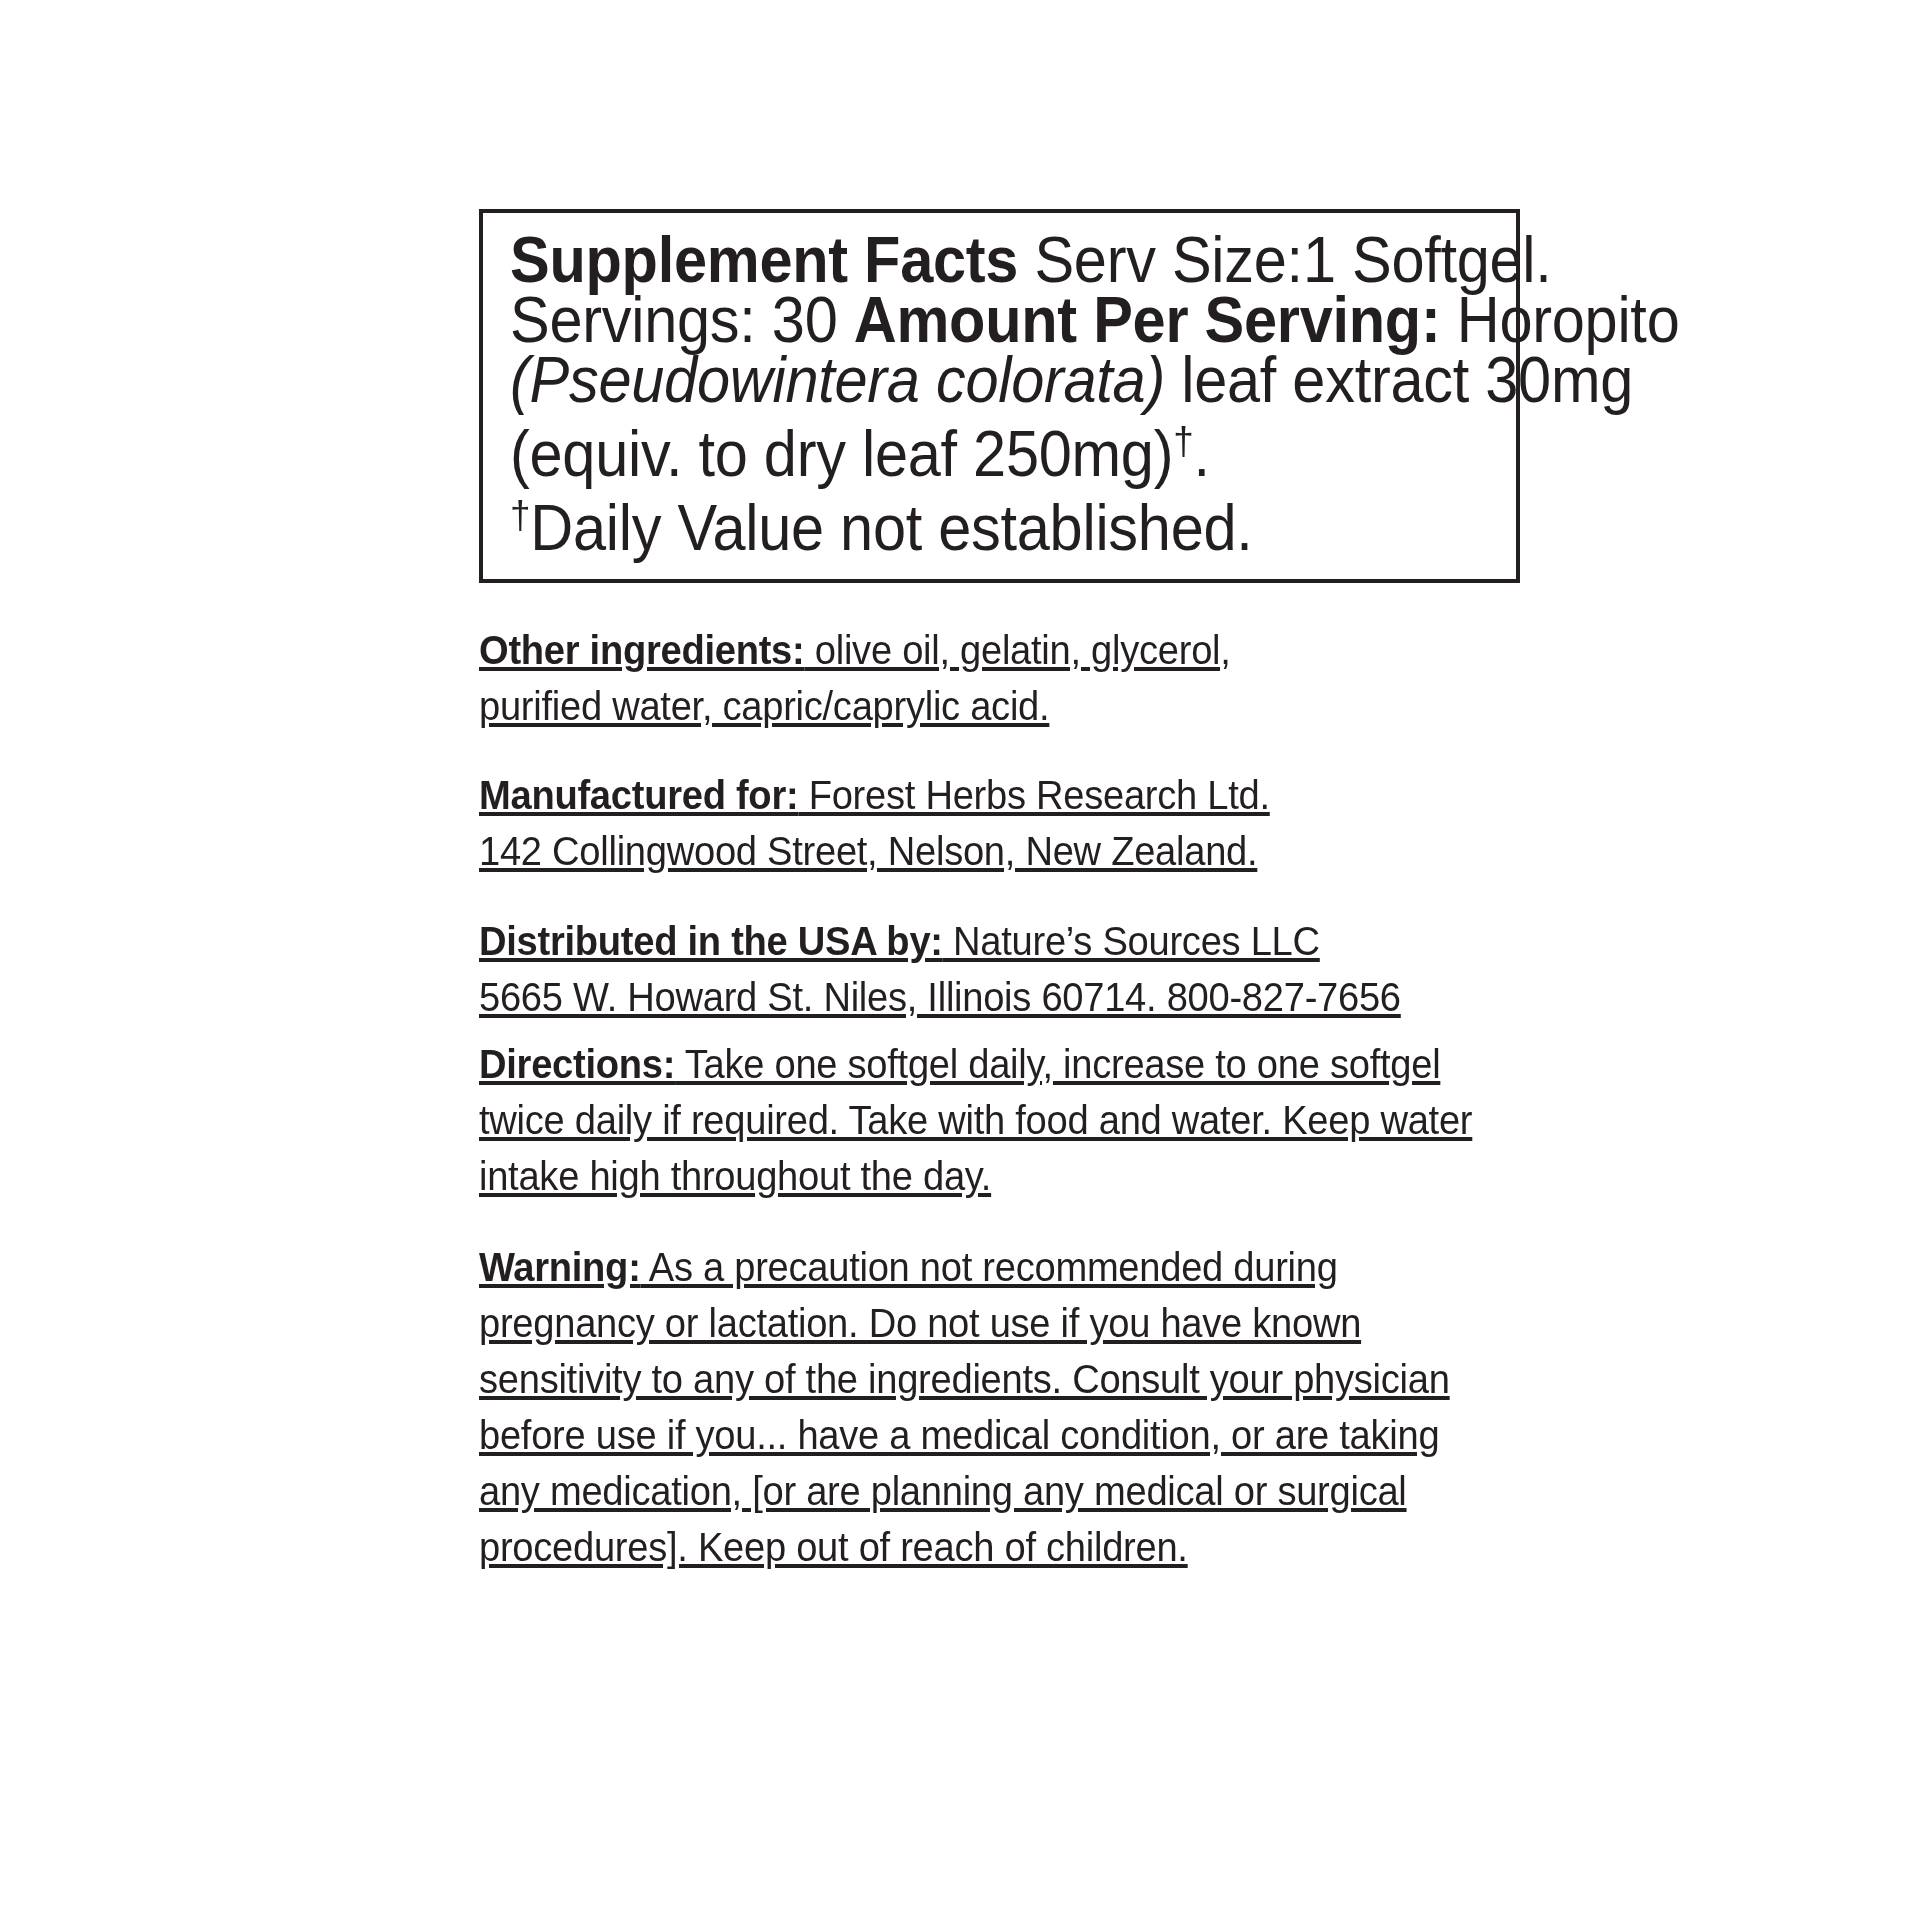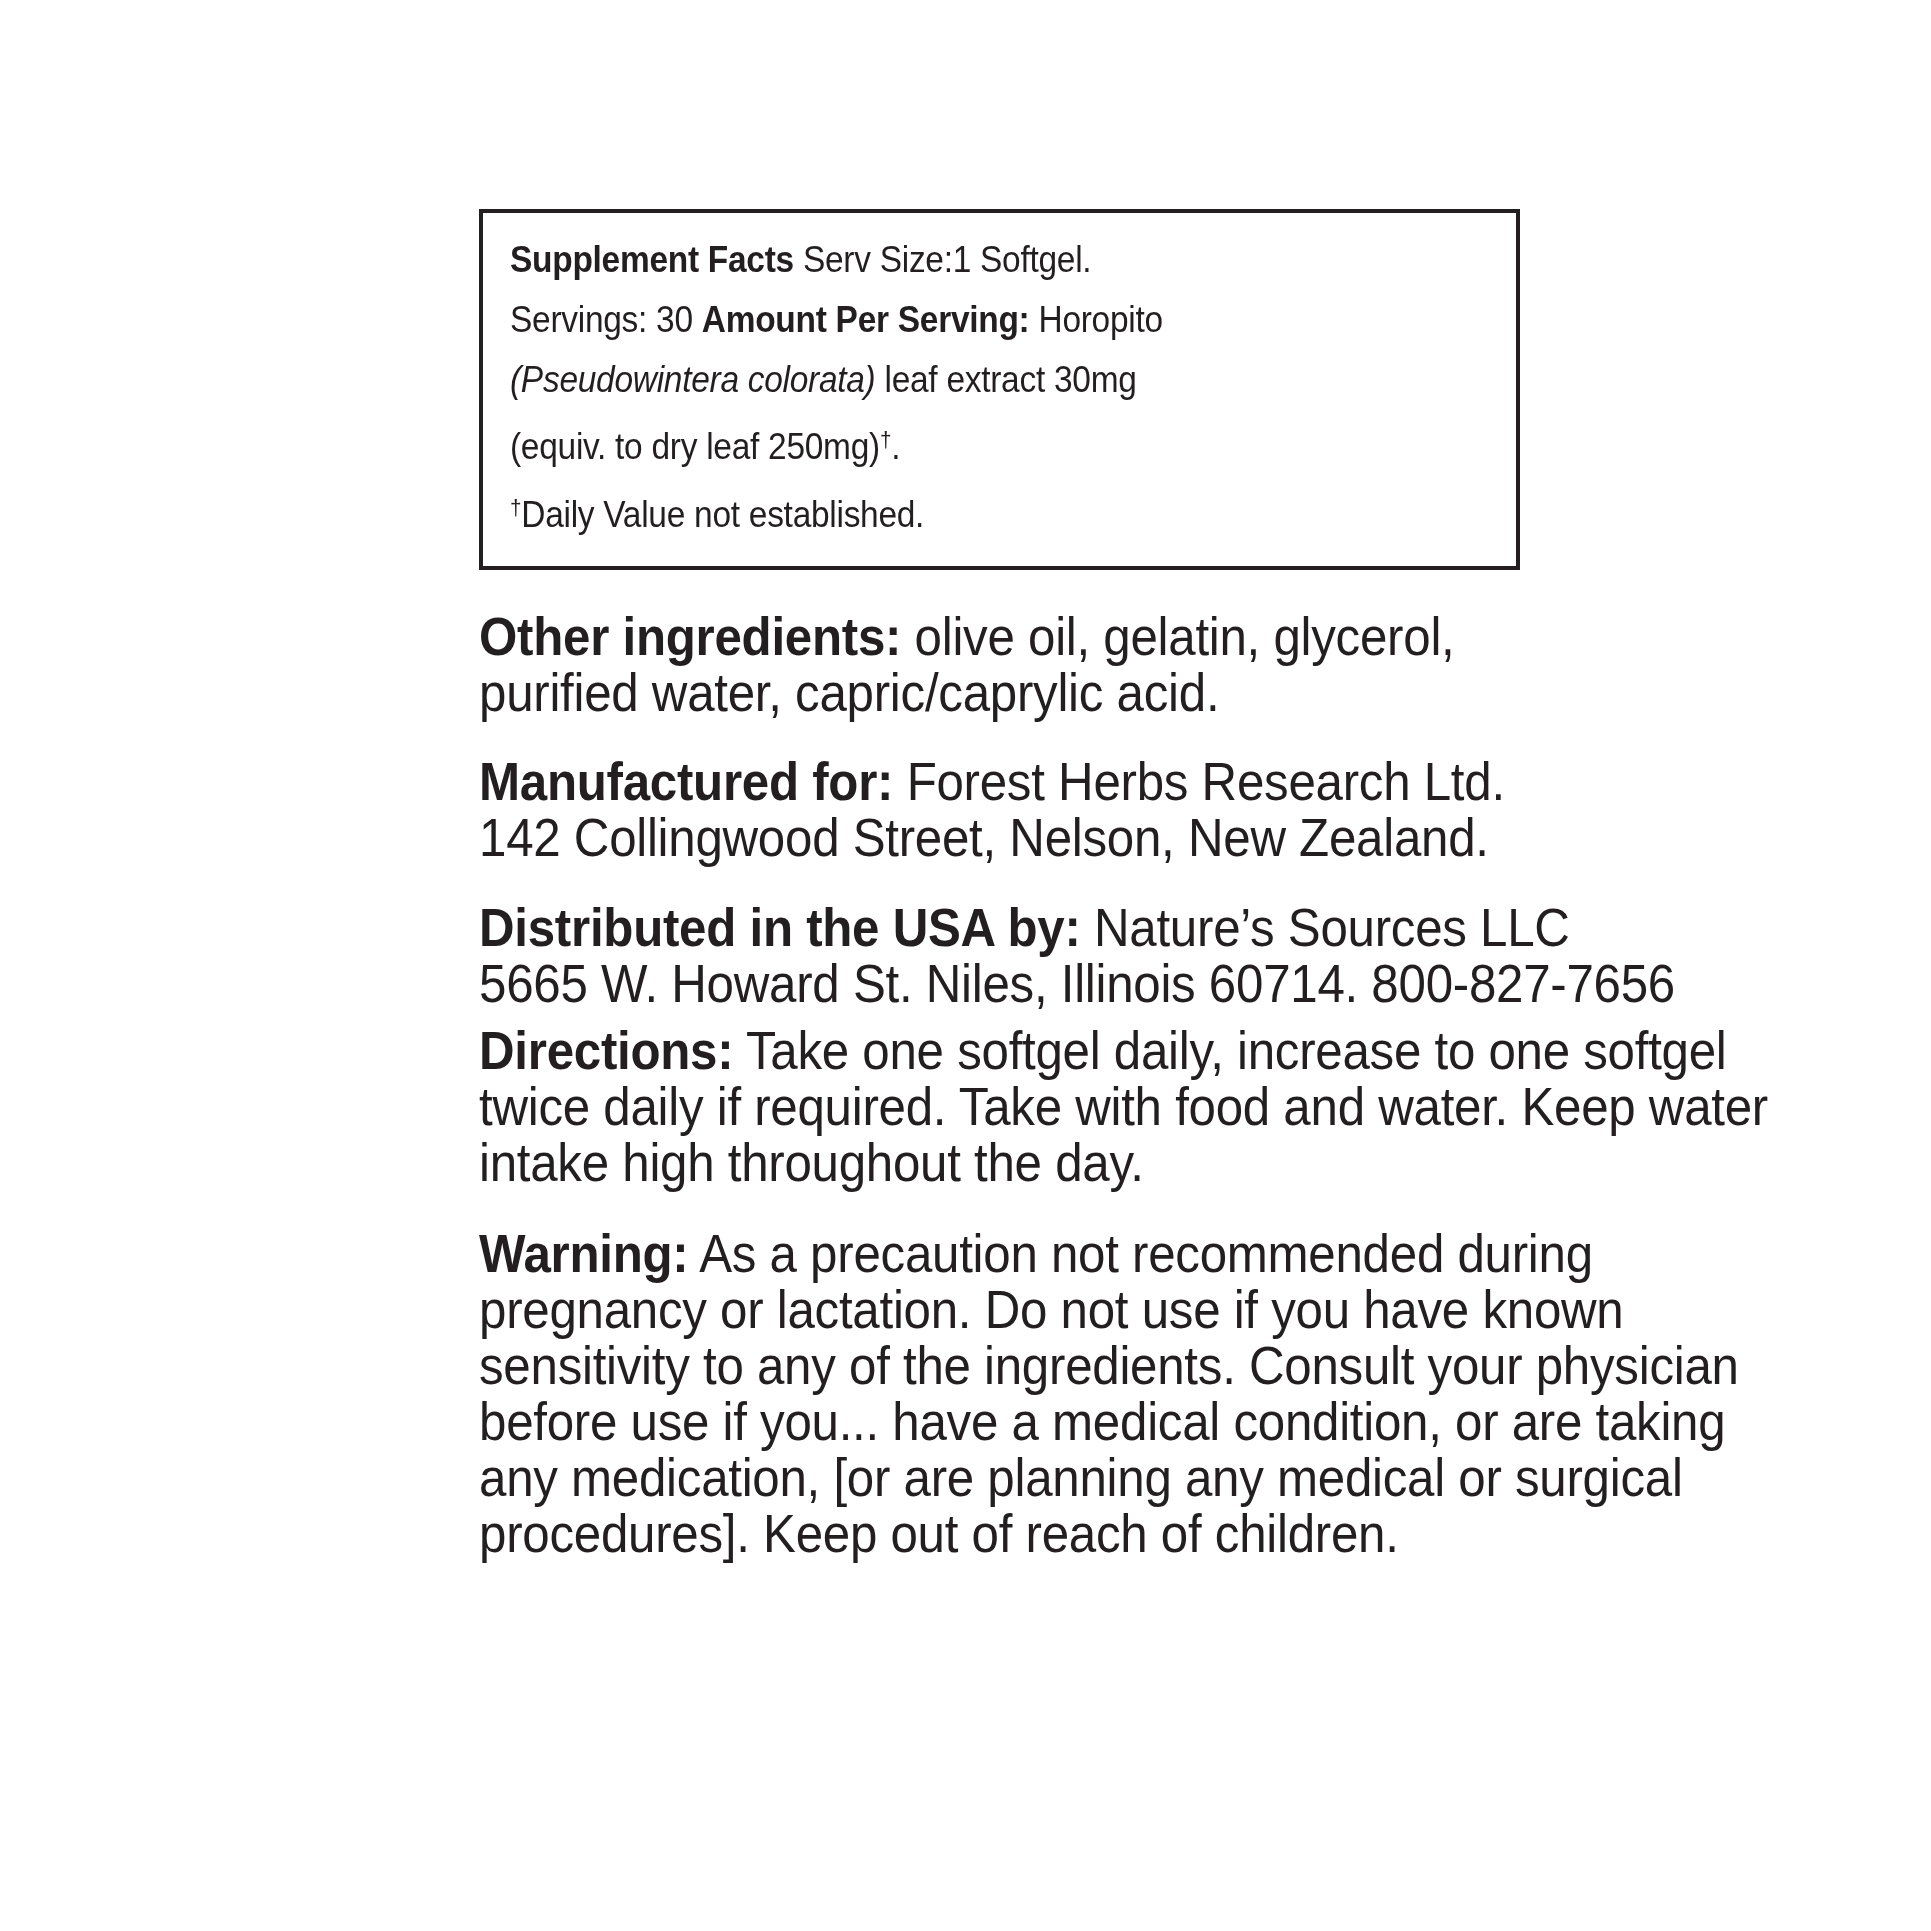--- a/index.html
+++ b/index.html
@@ -17,27 +17,28 @@
   .label-content {
     position: absolute;
     left: 479px;
     top: 209px;
     width: 1041px;
   }
   .facts-box {
     box-sizing: border-box;
     border: 4.8px solid #231f20;
     padding: 17.4px 25px 21px 27px;
-    font-size: 36px;
+    font-size: 64px;
     line-height: 60px;
     white-space: nowrap;
   }
   .body-sections {
-    font-size: 53px;
+    font-size: 41px;
     line-height: 56px;
+    text-decoration: underline;
   }
   .line {
     white-space: nowrap;
     transform: scaleX(0.93);
     transform-origin: 0 50%;
     letter-spacing: -0.3px;
   }
   .seg-regular { font-weight: normal; }
   .seg-bold { font-weight: bold; }
   .seg-italic { font-style: italic; }

